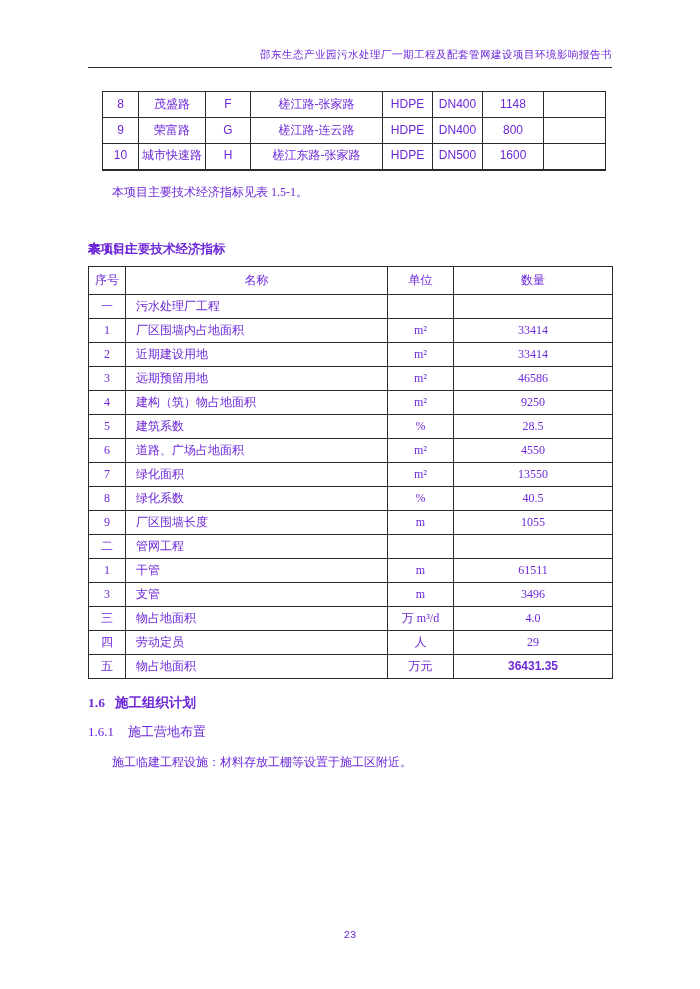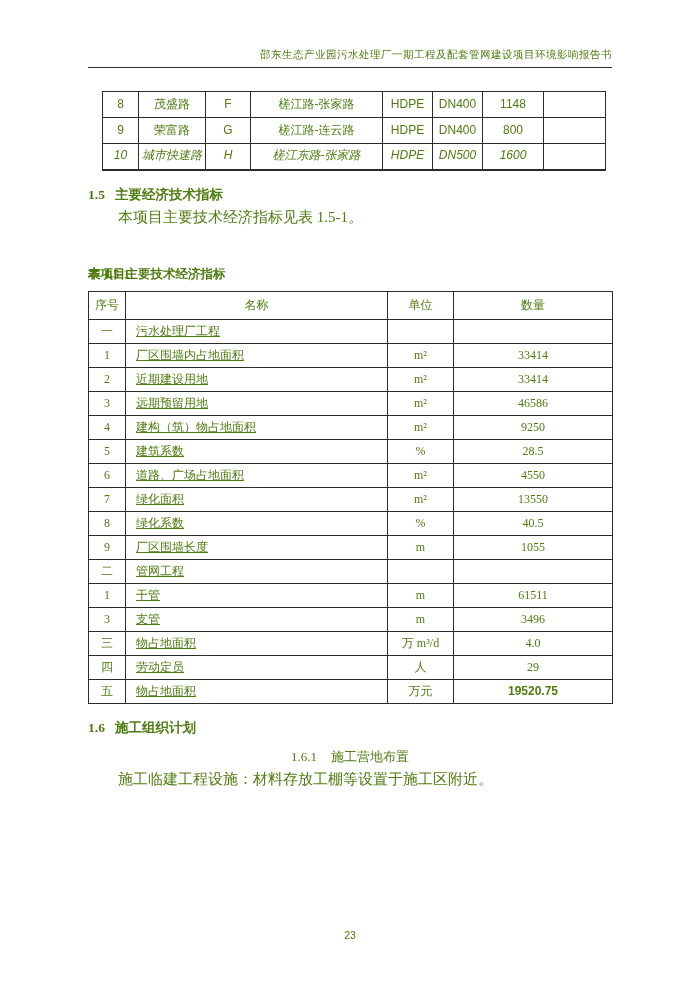--- a/index.html
+++ b/index.html
@@ -3,21 +3,21 @@
 <meta charset="utf-8">
 <style>
   * { margin: 0; padding: 0; box-sizing: border-box; }
   html, body { background: #e8e8e8; }
   .page {
     position: relative;
     width: 700px;
     height: 989px;
     margin: 0 auto;
     background: #ffffff;
-    color: #4d7c0f;
+    color: #6d28d9;
     font-family: "Liberation Serif", "DejaVu Serif", serif;
     overflow: hidden;
   }
   .content {
     position: absolute;
     left: 88px;
     top: 0;
     width: 524px;
   }
   
@@ -40,38 +40,37 @@
   }
   .pipe-table { border: 1.5px solid #2b2b2b; }
   .pipe-table td { height: 26px; padding: 2px 3px; line-height: 1.3; }
   .pipe-table td:nth-child(1),
   .pipe-table td:nth-child(3),
   .pipe-table td:nth-child(5),
   .pipe-table td:nth-child(6),
   .pipe-table td:nth-child(7) {
     font-family: "Liberation Sans", "DejaVu Sans", sans-serif;
   }
-  .pipe-table tr:nth-child(3) td { border-bottom-width: 2px; font-style: italic; }
+  .pipe-table tr:nth-child(3) td { border-bottom-width: 2px; }
   
   .h-section {
     margin-top: 15px;
     font-size: 13.5px;
     font-weight: bold;
     font-family: "Liberation Sans", "DejaVu Sans", sans-serif;
   }
   .h-section .num { margin-right: 10px; font-family: "Liberation Serif", serif; }
   .h-sub {
     margin-top: 11px;
     font-size: 13px;
-    text-align: center;
   }
   .h-sub .num { margin-right: 14px; }
   .para {
-    margin-top: 0;
-    font-size: 15px;
+    margin-top: 8px;
+    font-size: 12px;
     line-height: 26px;
     text-indent: 2em;
     text-align: justify;
   }
   
   .tbl-caption {
     position: relative;
     margin-top: 36px;
     height: 18px;
     font-size: 12.5px;
@@ -81,34 +80,34 @@
   .tbl-caption .title { display: block; font-family: "Liberation Sans", "DejaVu Sans", sans-serif; }
   
   .ind-table {
     margin-top: 7px;
     width: 524px;
     font-size: 12px;
     border: 1.5px solid #2b2b2b;
   }
   .ind-table th { height: 28px; }
   .ind-table td { height: 24px; padding: 1px 4px; }
-  .ind-table td:nth-child(2) { text-align: left; padding-left: 10px; text-decoration: underline; }
+  .ind-table td:nth-child(2) { text-align: left; padding-left: 10px; }
   .ind-table tr:last-child td:nth-child(4) {
     font-weight: bold;
     font-family: "Liberation Sans", "DejaVu Sans", sans-serif;
   }
   
   .page-number {
     position: absolute;
     left: 0;
     right: 0;
     bottom: 48px;
     text-align: center;
     font-size: 10.5px;
-    font-family: Liberation Sans, sans-serif;
+    font-family: Liberation Mono, monospace;
   }
 </style>
 </head>
 <body>
 
 <div class="page">
   <div class="content">
 
     <div class="doc-header">
       <span>邵东生态产业园污水处理厂一期工程及配套管网建设项目环境影响报告书</span>
@@ -152,23 +151,20 @@
           <td>H</td>
           <td>槎江东路-张家路</td>
           <td>HDPE</td>
           <td>DN500</td>
           <td>1600</td>
           <td></td>
         </tr>
       </tbody>
     </table>
 
-    <div class="h-section">
-      <span class="num">1.5</span><span>主要经济技术指标</span>
-    </div>
 
     <p class="para">本项目主要技术经济指标见表 1.5-1。</p>
 
     <div class="tbl-caption">
       <span class="label">表 1.5-1</span>
       <span class="title">本项目主要技术经济指标</span>
     </div>
 
     <table class="ind-table">
       <colgroup>
@@ -273,21 +269,21 @@
         <tr>
           <td>四</td>
           <td>劳动定员</td>
           <td>人</td>
           <td>29</td>
         </tr>
         <tr>
           <td>五</td>
           <td>物占地面积</td>
           <td>万元</td>
-          <td>19520.75</td>
+          <td>36431.35</td>
         </tr>
       </tbody>
     </table>
 
     <div class="h-section">
       <span class="num">1.6</span><span>施工组织计划</span>
     </div>
 
     <div class="h-sub">
       <span class="num">1.6.1</span><span>施工营地布置</span>

